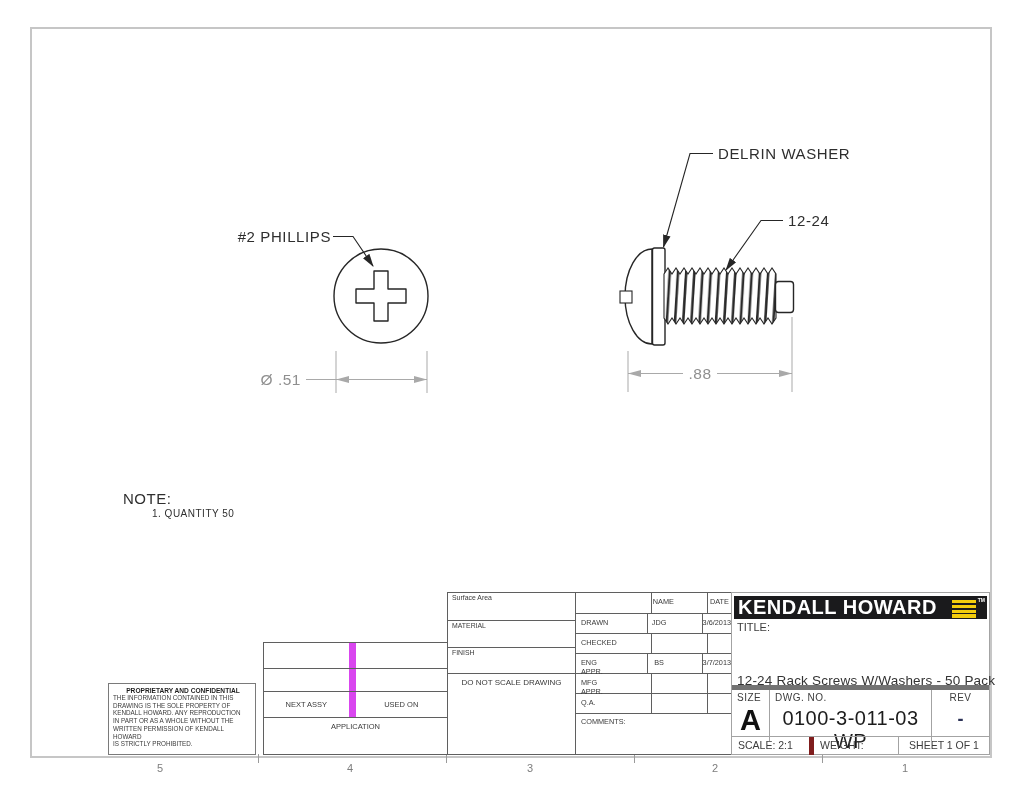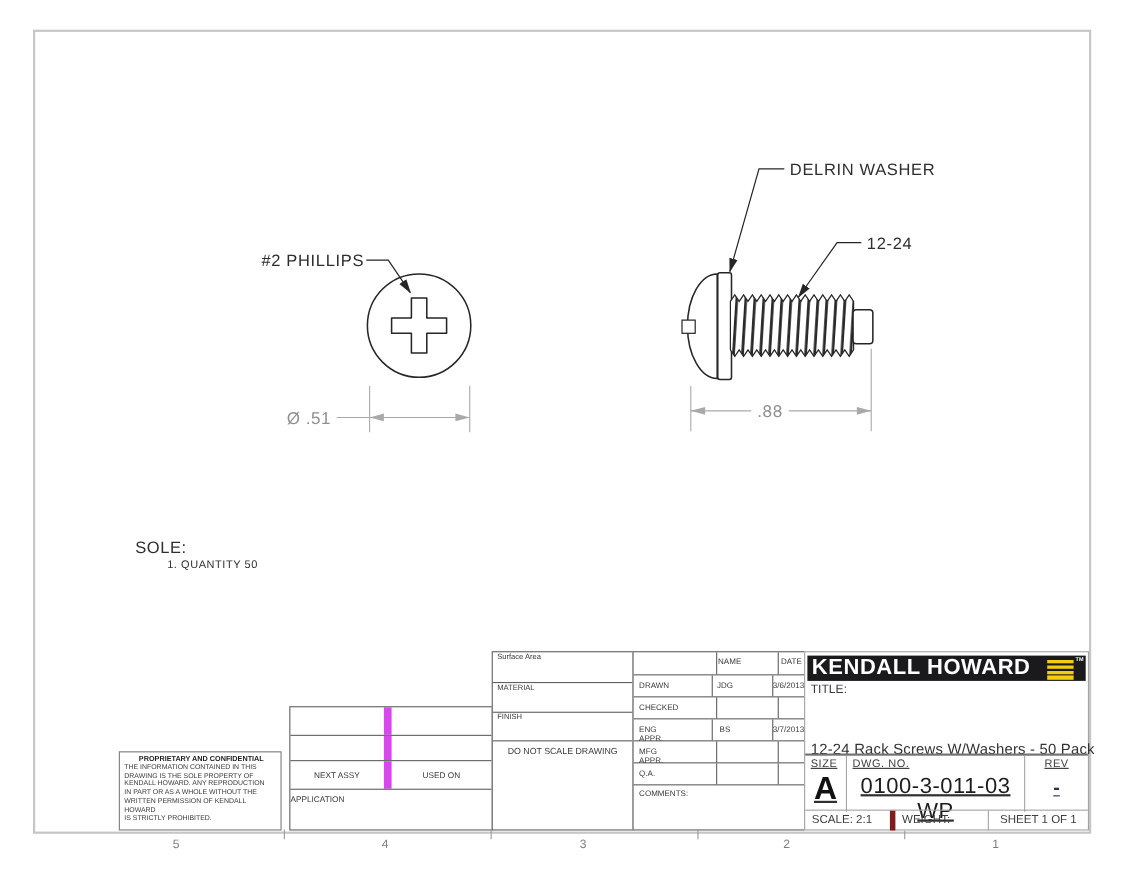--- a/index.html
+++ b/index.html
@@ -45,21 +45,21 @@
   #comments{border-top:1px solid #5f5f5f;height:48px;padding:3px 0 0 5px;font-size:7.3px;color:#3a3a3a;box-sizing:border-box;}
   
   #titleblock{left:731px;top:592px;width:259px;height:163px;border-color:#a3a3a3;}
   #logo{left:2px;top:3px;width:253px;height:23px;background:#1a1a1c;}
   #logo .txt{position:absolute;left:4px;top:0px;color:#ffffff;font-weight:bold;font-size:20px;
              letter-spacing:.5px;line-height:23px;white-space:nowrap;}
   .bar{position:absolute;left:218px;width:24px;height:3.2px;background:#f2cc0d;}
   #logo .tm{position:absolute;right:2px;top:1px;color:#fff;font-size:5px;font-weight:bold;}
   #title-label{left:5px;top:28px;font-size:11px;color:#3c3c3c;}
   #title-text{left:5px;top:52px;width:250px;font-size:13.5px;letter-spacing:.2px;color:#333;white-space:nowrap;margin-top:28px;}
-  #tb-mid{left:0;top:92px;width:257px;height:51px;border-top:2px solid #737373;display:flex;text-decoration:underline;}
+  #tb-mid{left:0;top:92px;width:257px;height:51px;border-top:5px solid #737373;display:flex;}
   .tb-cell{box-sizing:border-box;position:relative;height:100%;}
   #cell-size{width:37px;}
   #cell-dwg{width:163px;border-left:1px solid #a3a3a3;border-right:1px solid #a3a3a3;}
   #cell-rev{width:57px;}
   .tb-lab{font-size:10px;color:#3c3c3c;padding:2px 0 0 5px;letter-spacing:.5px;}
   #size-val{text-align:center;font-size:29px;font-weight:bold;color:#111;margin-top:1px;}
   #dwg-val{text-align:center;font-size:20px;color:#1c1c1c;margin-top:4px;letter-spacing:.5px;}
   #cell-rev .tb-lab{text-align:center;padding-left:0;}
   #rev-val{text-align:center;font-size:18px;font-weight:bold;color:#2b3156;margin-top:6px;}
   #tb-bot{left:0;top:143px;width:257px;height:18px;border-top:1px solid #a3a3a3;display:flex;}
@@ -130,21 +130,21 @@
 
   <line class="dimln" x1="628" y1="351" x2="628" y2="392"></line>
   <line class="dimln" x1="792" y1="317" x2="792" y2="392"></line>
   <line class="dimln" x1="628" y1="373.5" x2="683" y2="373.5"></line>
   <line class="dimln" x1="717" y1="373.5" x2="792" y2="373.5"></line>
   <polygon fill="#a9a9a9" points="628,373.5 641,370 641,377"></polygon>
   <polygon fill="#a9a9a9" points="792,373.5 779,370 779,377"></polygon>
   <text class="dimtxt" x="700" y="379" text-anchor="middle">.88</text>
 </svg>
 
-<div id="note-title" class="abs">SOLE:</div>
+<div id="note-title" class="abs">NOTE:</div>
 <div id="note-item" class="abs">1. QUANTITY 50</div>
 
 <div id="proprietary" class="abs blk">
   <div class="t">PROPRIETARY AND CONFIDENTIAL</div>
   <div class="b">THE INFORMATION CONTAINED IN THIS</div>
   <div class="b">DRAWING IS THE SOLE PROPERTY OF</div>
   <div class="b">KENDALL HOWARD.  ANY REPRODUCTION</div>
   <div class="b">IN PART OR AS A WHOLE WITHOUT THE</div>
   <div class="b">WRITTEN PERMISSION OF KENDALL HOWARD</div>
   <div class="b">IS STRICTLY PROHIBITED.</div>
@@ -153,21 +153,21 @@
 <div id="stampTable" class="abs blk">
   <div class="row" style="height:25px">
     <div class="half first"></div><div class="half"></div>
   </div>
   <div class="row" style="height:22px">
     <div class="half first"></div><div class="half"></div>
   </div>
   <div class="row" style="height:25px">
     <div class="half first" style="padding-top:8px">NEXT ASSY</div><div class="half" style="padding-top:8px">USED ON</div>
   </div>
-  <div class="row" style="height:17px;text-align:left;font-size:7.5px;color:#3a3a3a;padding-top:4px;box-sizing:border-box">APPLICATION</div>
+  <div class="row" style="height:17px;text-align:center;font-size:7.5px;color:#3a3a3a;padding-top:4px;box-sizing:border-box">APPLICATION</div>
 </div>
 
 <div id="tolerance" class="abs blk">
   <div class="sec" style="height:27px">
     <div class="lbl2">Surface Area</div>
   </div>
   <div class="sec" style="height:27px">
     <div class="lbl2">MATERIAL</div>
   </div>
   <div class="sec" style="height:26px">

